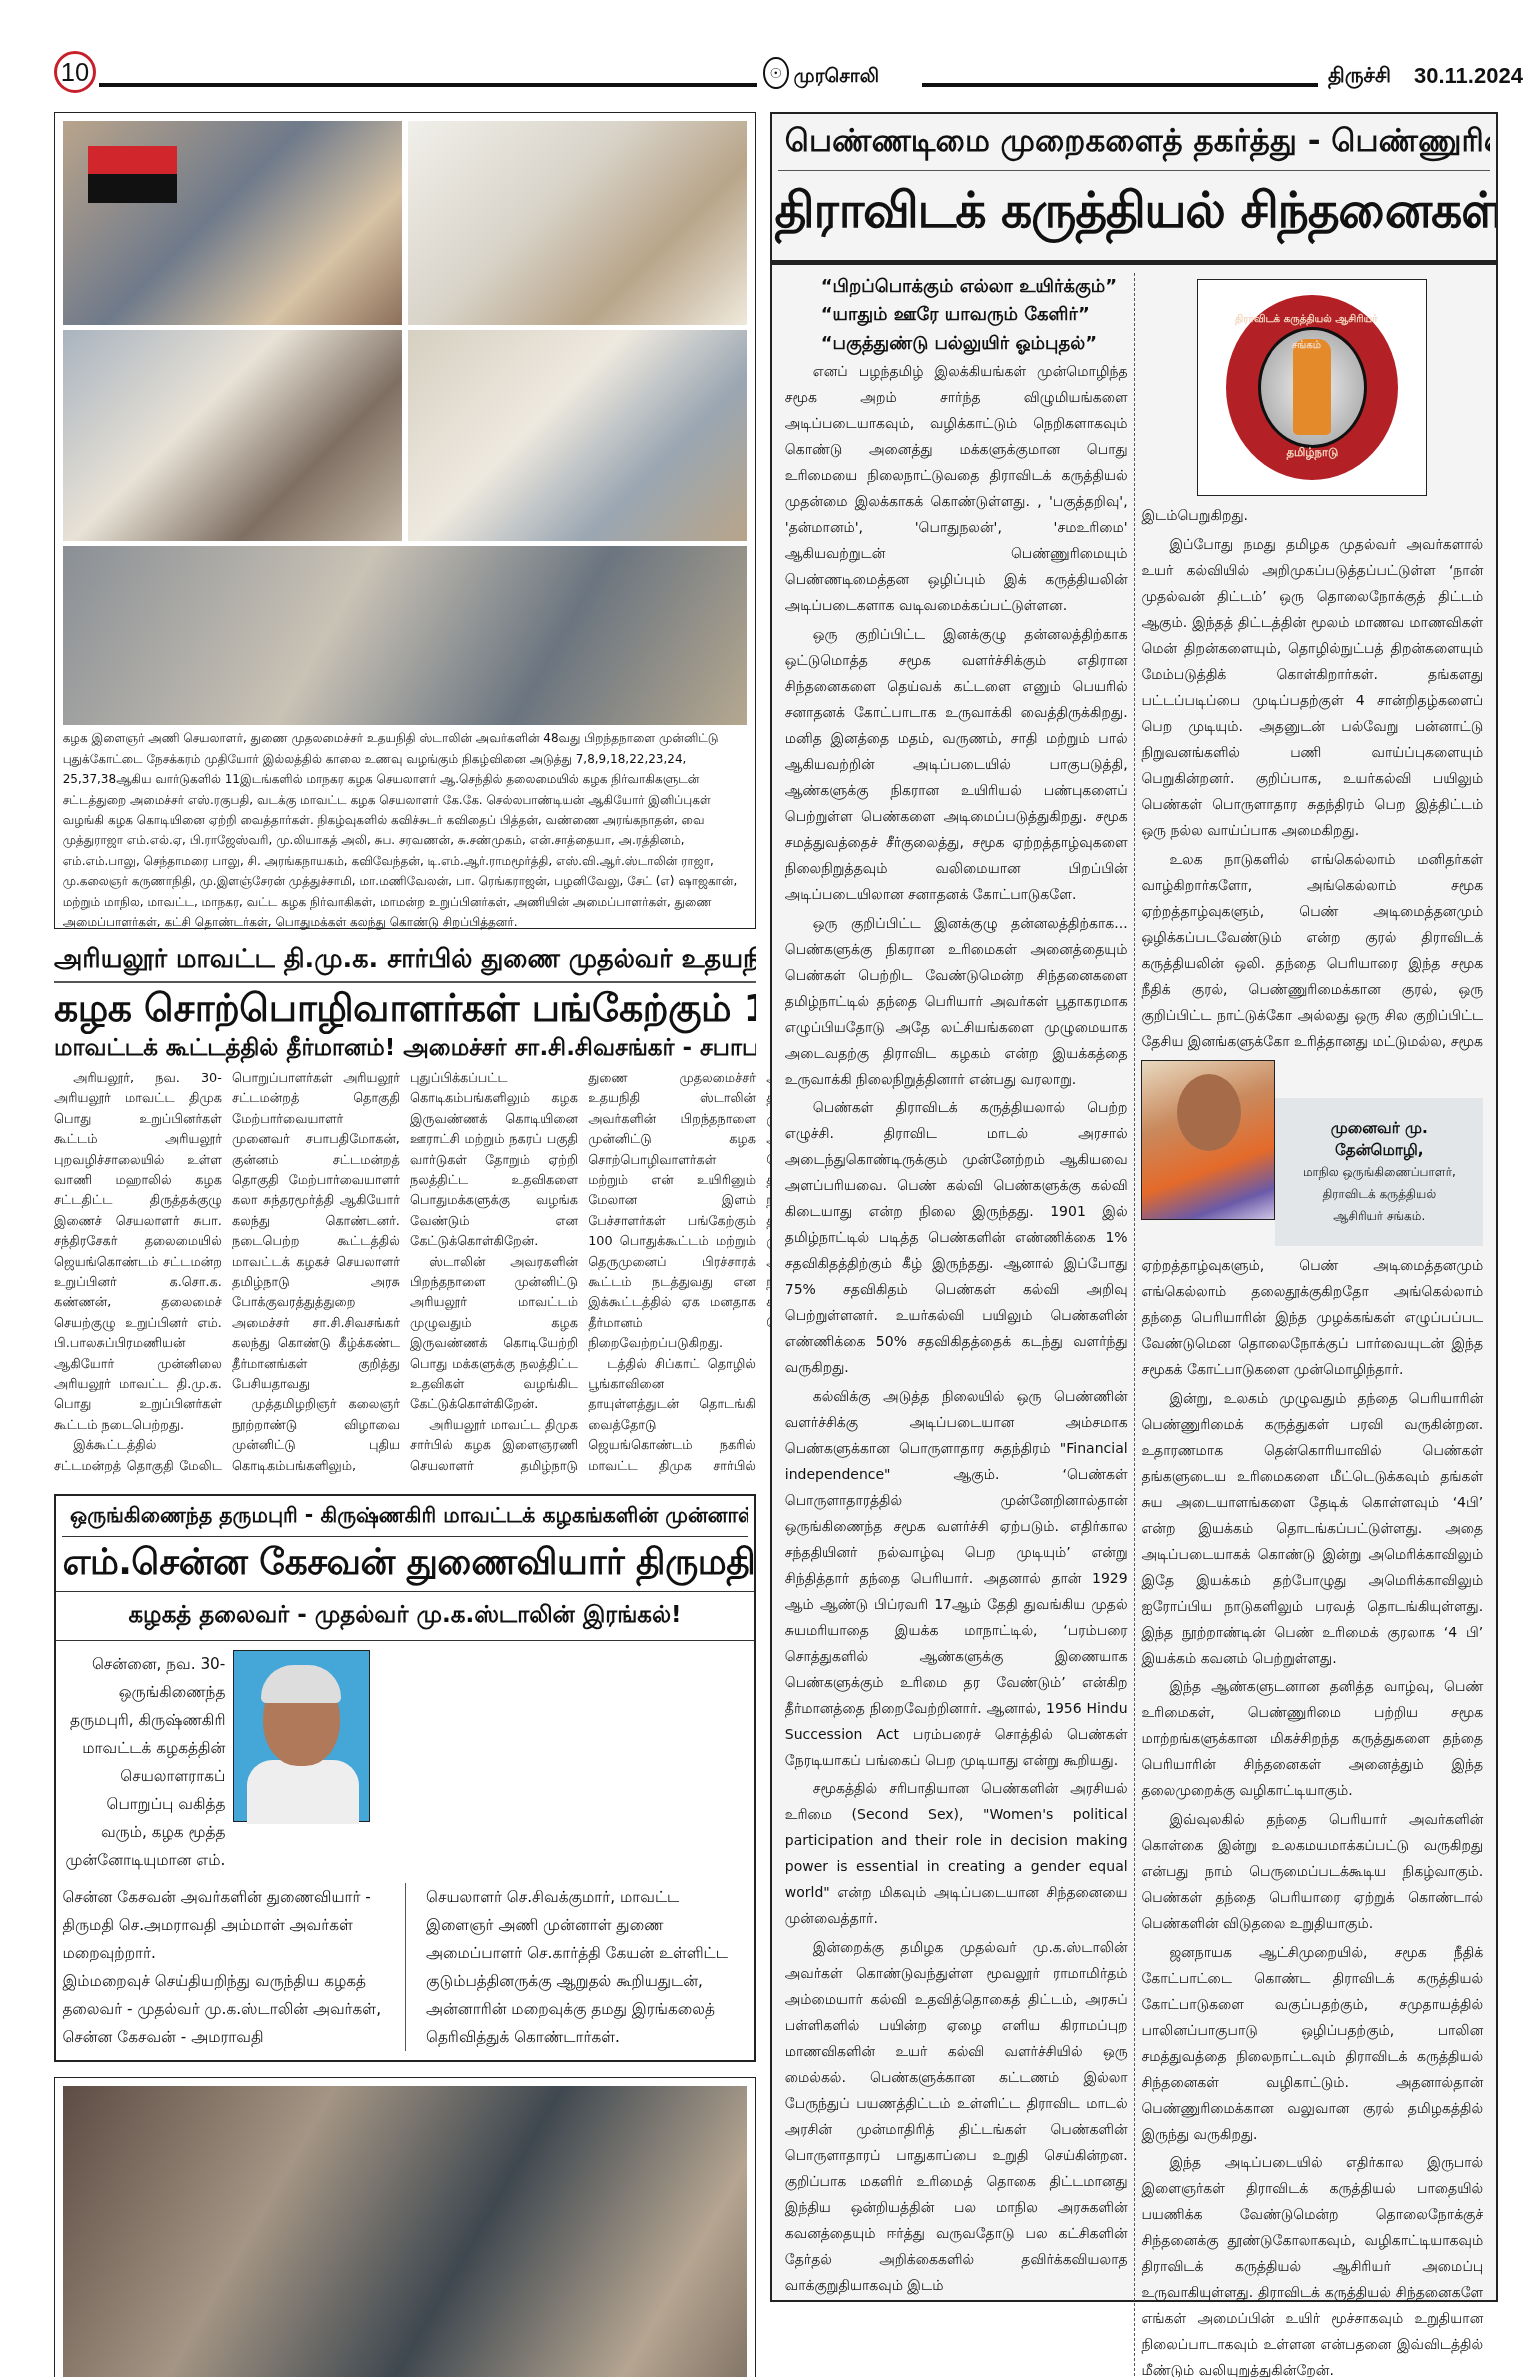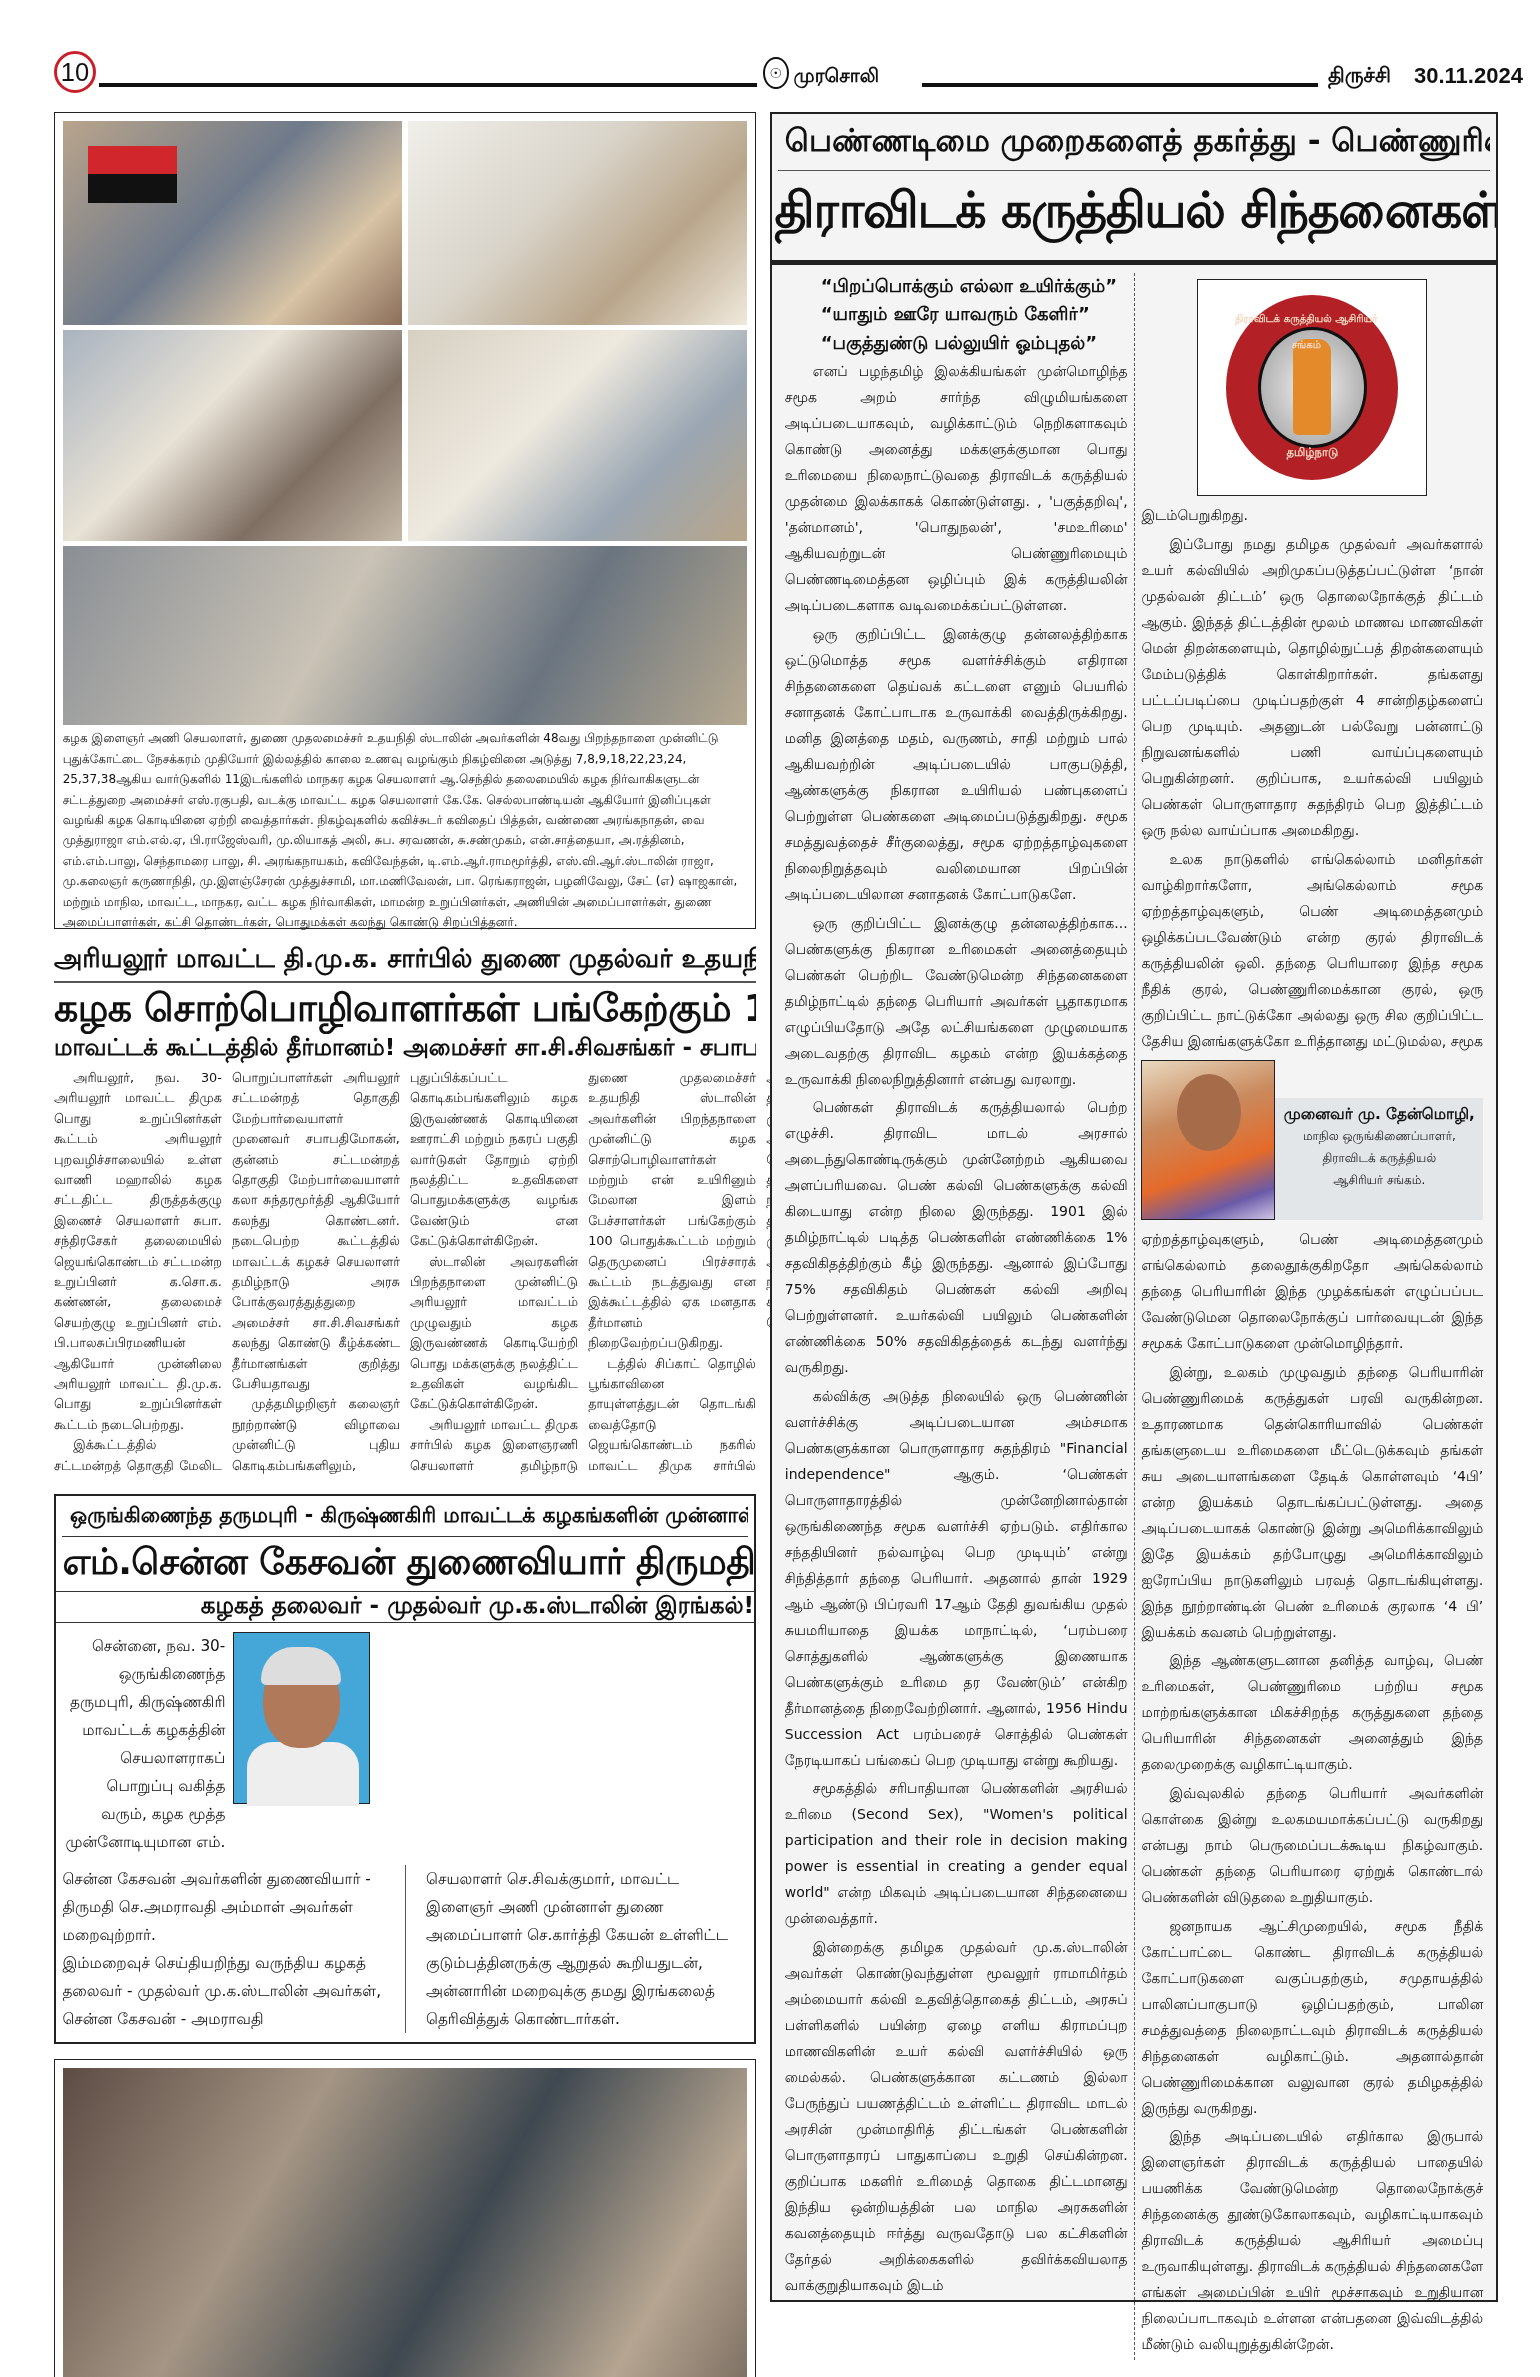--- a/index.html
+++ b/index.html
@@ -34,21 +34,21 @@
 
   .kicker { font-size: 25.5px; font-weight: 700; margin-top: 14px; border-bottom: 2.6px solid #555; padding-bottom: 5.1px; white-space: nowrap; overflow: hidden; }
   .headline-big { font-size: 38px; font-weight: 800; line-height: 51px; white-space: nowrap; letter-spacing: -0.6px; overflow: hidden; }
   .subhead { font-size: 23px; font-weight: 700; white-space: nowrap; overflow: hidden; }
   .cols4 { column-count: 4; column-gap: 10.2px; font-size: 12.8px; line-height: 20.4px; text-align: justify; height: 415px; margin-top: 3.8px; }
   .cols4 p { text-indent: 1.5em; }
 
   .obit { border: 2.6px solid #222; margin-top: 11.5px; }
   .obit-kicker { font-size: 20.4px; font-weight: 700; padding: 6.4px 7.7px; border-bottom: 1.9px solid #333; margin: 0 6.4px; white-space: nowrap; overflow: hidden; }
   .obit-head { font-size: 36px; font-weight: 800; padding: 3.8px 6.4px; white-space: nowrap; overflow: hidden; letter-spacing: -0.6px; }
-  .obit-sub { font-size: 23px; font-weight: 700; text-align: right; border-top: 1.9px solid #333; border-bottom: 1.9px solid #333; }
+  .obit-sub { font-size: 23px; font-weight: 700; text-align: center; padding: 9px; border-top: 1.9px solid #333; border-bottom: 1.9px solid #333; }
   .obit-body { display: flex; padding: 9px 6.4px; font-size: 15.3px; line-height: 28px; }
   .obit-body .c1 { width: 163px; text-align: right; }
   .obit-photo { width: 137px; height: 172px; margin: 0 7.7px; background: #45a6d8; position: relative; border: 1.3px solid #222; }
   .obit-photo .face { position:absolute; left:29px; top:19px; width:77px; height:96px; border-radius: 50% 50% 45% 45%; background: #b07a5a; }
   .obit-photo .hair { position:absolute; left:27px; top:14px; width:80px; height:38px; border-radius: 38px 38px 6.4px 6.4px; background: #ddd; }
   .obit-photo .body { position:absolute; left:12.8px; top:109px; width:112px; height:64px; border-radius: 25.5px 25.5px 0 0; background: #eee; }
   .obit-body .c2 { width: 160px; }
   .obit-bottom { display: flex; padding: 0 6.4px 9px; font-size: 15.3px; line-height: 28px; }
   .obit-bottom .half { width: 50%; padding-right: 6.4px; }
   .obit-bottom .half + .half { border-left: 1.3px solid #555; padding-left: 20px; }
@@ -67,21 +67,21 @@
   .quote { font-weight: 800; text-indent: 2em; font-size: 18px; }
   .logo-card { margin: 6.4px auto 6.4px; width: 230px; height: 217px; border: 1.9px solid #222; background: #fff; display: flex; align-items: center; justify-content: center; }
   .seal { width: 172px; height: 185px; border-radius: 50%; background: #b32025; display: flex; align-items: center; justify-content: center; position: relative; }
   .seal-inner { width: 109px; height: 121px; border-radius: 50%; background: radial-gradient(#f2f2f2, #999); border: 3.8px solid #111; display:flex; align-items:center; justify-content:center; }
   .seal-fig { width: 38px; height: 96px; background: #e58a2a; border-radius: 12.8px 12.8px 5.1px 5.1px; }
   .seal-text { position:absolute; bottom: 15.3px; left: 0; right: 0; text-align: center; color: #f4d8c0; font-size: 11.5px; font-weight: 700; }
   .seal-arc { position:absolute; top: 11.5px; left: 0; right: 12px; text-align: center; color: #f4d8c0; font-size: 10.2px; font-weight: 700; }
   .author { display: flex; margin: 6.4px 0; }
   .author-photo { width: 134px; height: 160px; border: 1.9px solid #222; background: linear-gradient(160deg,#e8d9c0 0%,#c98a5e 35%,#e46a2a 65%,#6a5aa8 85%,#cfc5e6 100%); position: relative; }
   .author-photo .hf { position:absolute; left:35px; top:12.8px; width:64px; height:77px; border-radius: 50%; background:#a66c4a; }
-  .author-card { flex: 1; background: #e3e6e8; margin-top: 38px; padding: 5px; text-align: center; font-size: 12px; line-height: 22px; }
+  .author-card { flex: 1; background: #e3e6e8; margin-top: 38px; padding: 19px; text-align: center; font-size: 12px; line-height: 22px; }
   .author-name { font-weight: 800; font-size: 15.3px; }
 </style>
 </head>
 <body>
 
 <div class="masthead">
   <div class="page-num">10</div>
   <div class="mast-line l1"></div>
   <div class="logo">
     <span class="logo-circle">☉</span>

